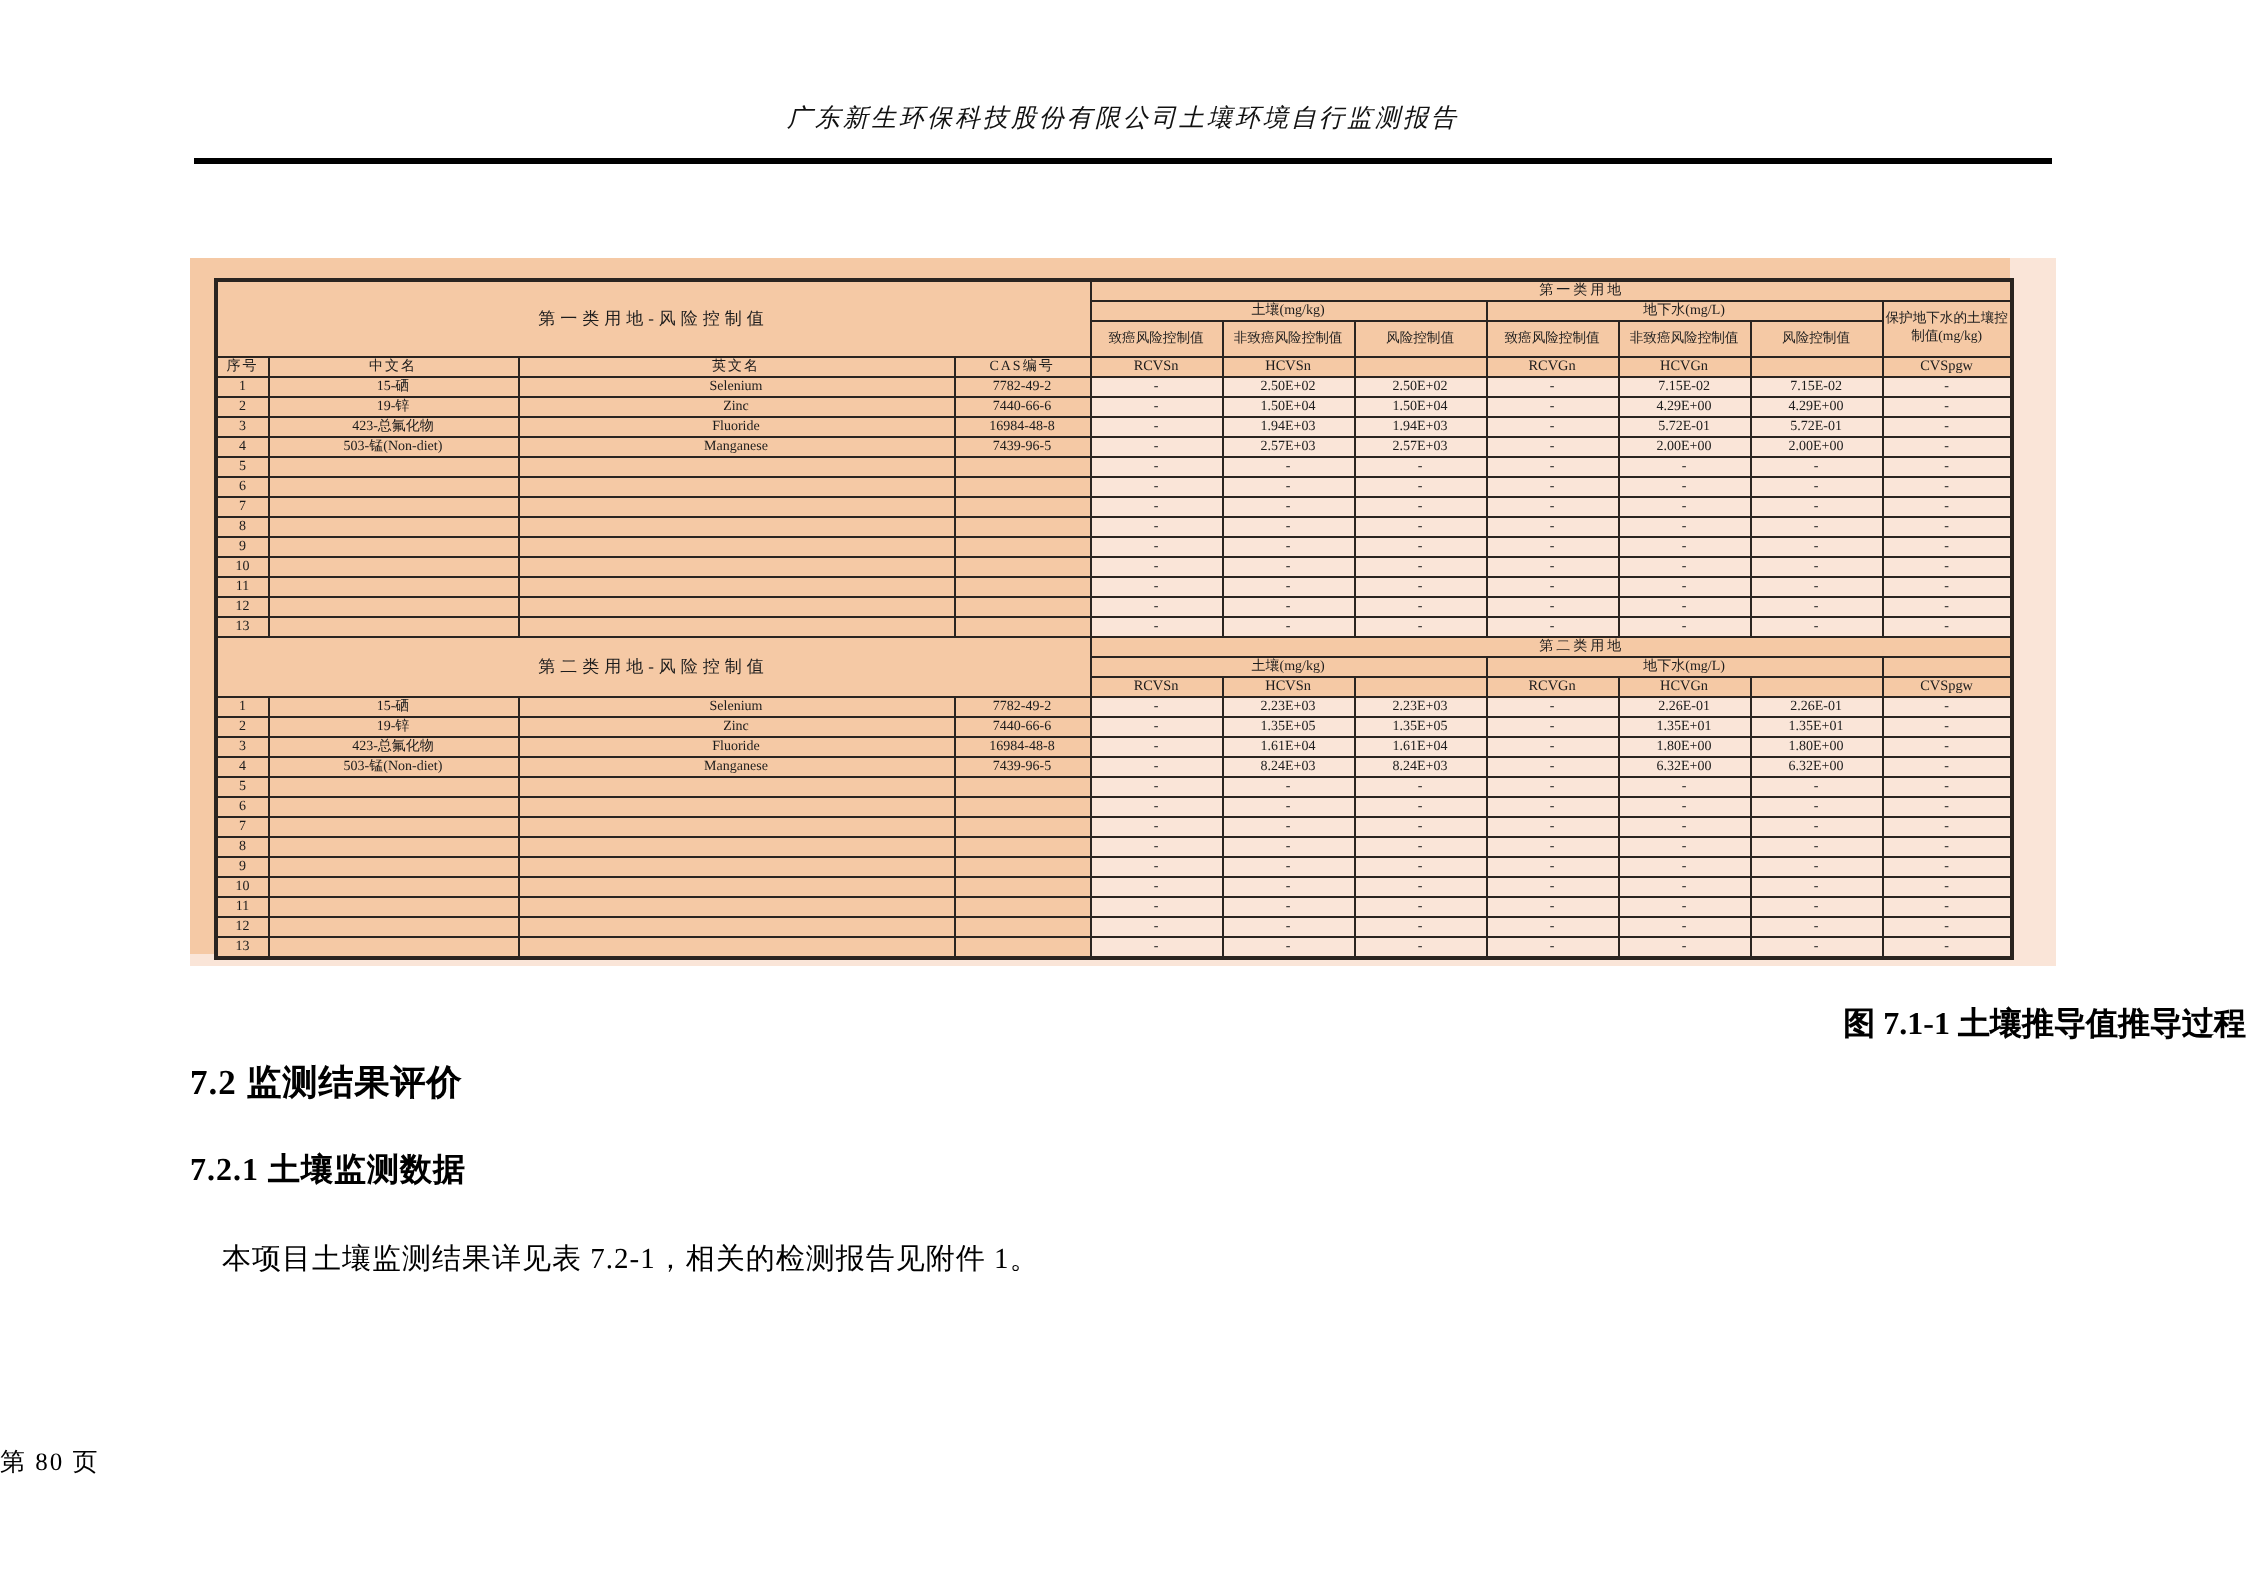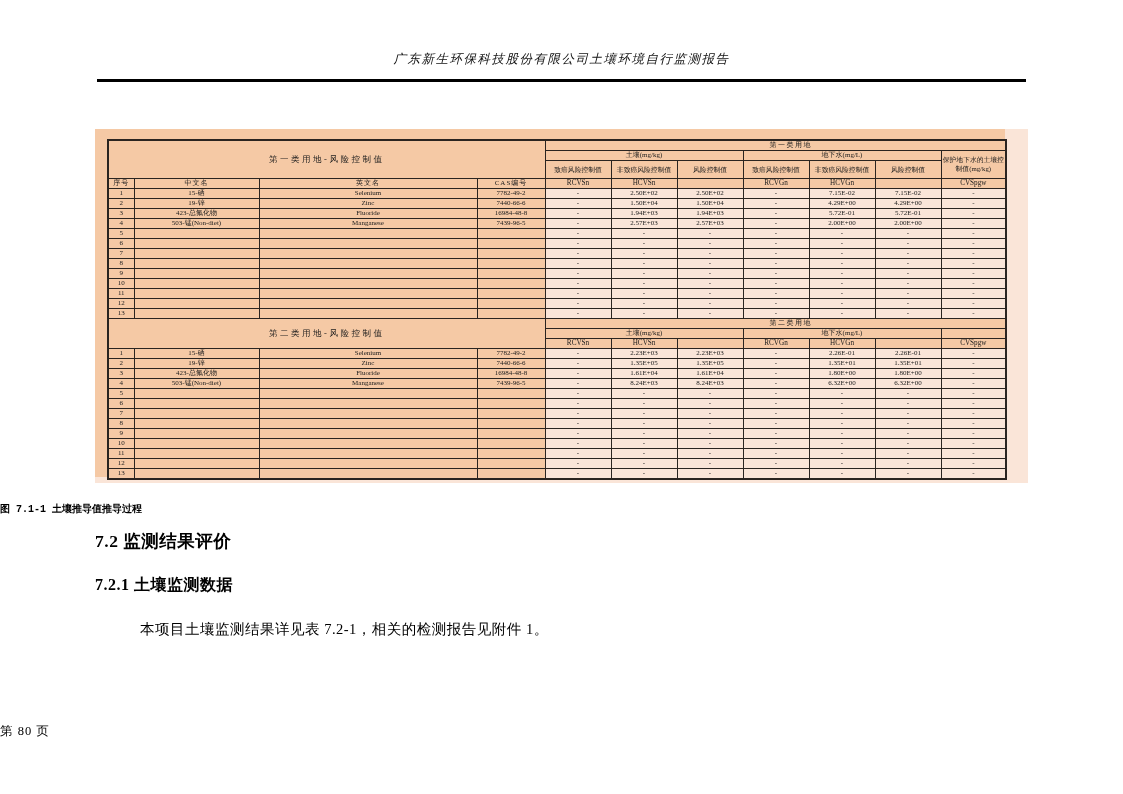--- a/index.html
+++ b/index.html
@@ -42,32 +42,32 @@
   }
   table.risk td.light { background: var(--cell_light, #fae5d8); }
   table.risk td.merge-left { font-size:8.5px; letter-spacing:2.5px; }
   table.risk td.landuse { letter-spacing:1.5px;padding-left:31px; }
   table.risk td.risk-sub { height:17px; line-height:8px; white-space:normal; font-size:6.8px; }
   table.risk td.protect { white-space:normal; line-height:8.5px; font-size:6.8px; }
   table.risk td.colhdr { letter-spacing:1px; }
   table.risk td.code { font-size:7.2px; }
   .caption {
     position:absolute; top:502px; left:0; width:100%;
-    text-align:left; font-weight:bold; font-size:10px;font-family:Liberation Mono, monospace;
+    text-align:right; font-weight:bold; font-size:16px;
   }
   .h2 {
     position:absolute; top:529px; left:95px;
     font-weight:bold; font-size:17.5px; letter-spacing:0.5px;
   }
   .h3 {
     position:absolute; top:575px; left:95px;
     font-weight:bold; font-size:16px; letter-spacing:0.5px;text-align:center;
   }
   .para {
-    position:absolute; top:620px; left:111px; width:930px;
+    position:absolute; top:620px; left:82px; width:930px;
     font-size:14.5px; text-indent:2em; letter-spacing:0.5px;
   }
   .footer {
     position:absolute; top:723px; left:0; width:100%;
     font-size:12.5px; letter-spacing:1px;
   }
 </style>
 </head>
 <body>
 

